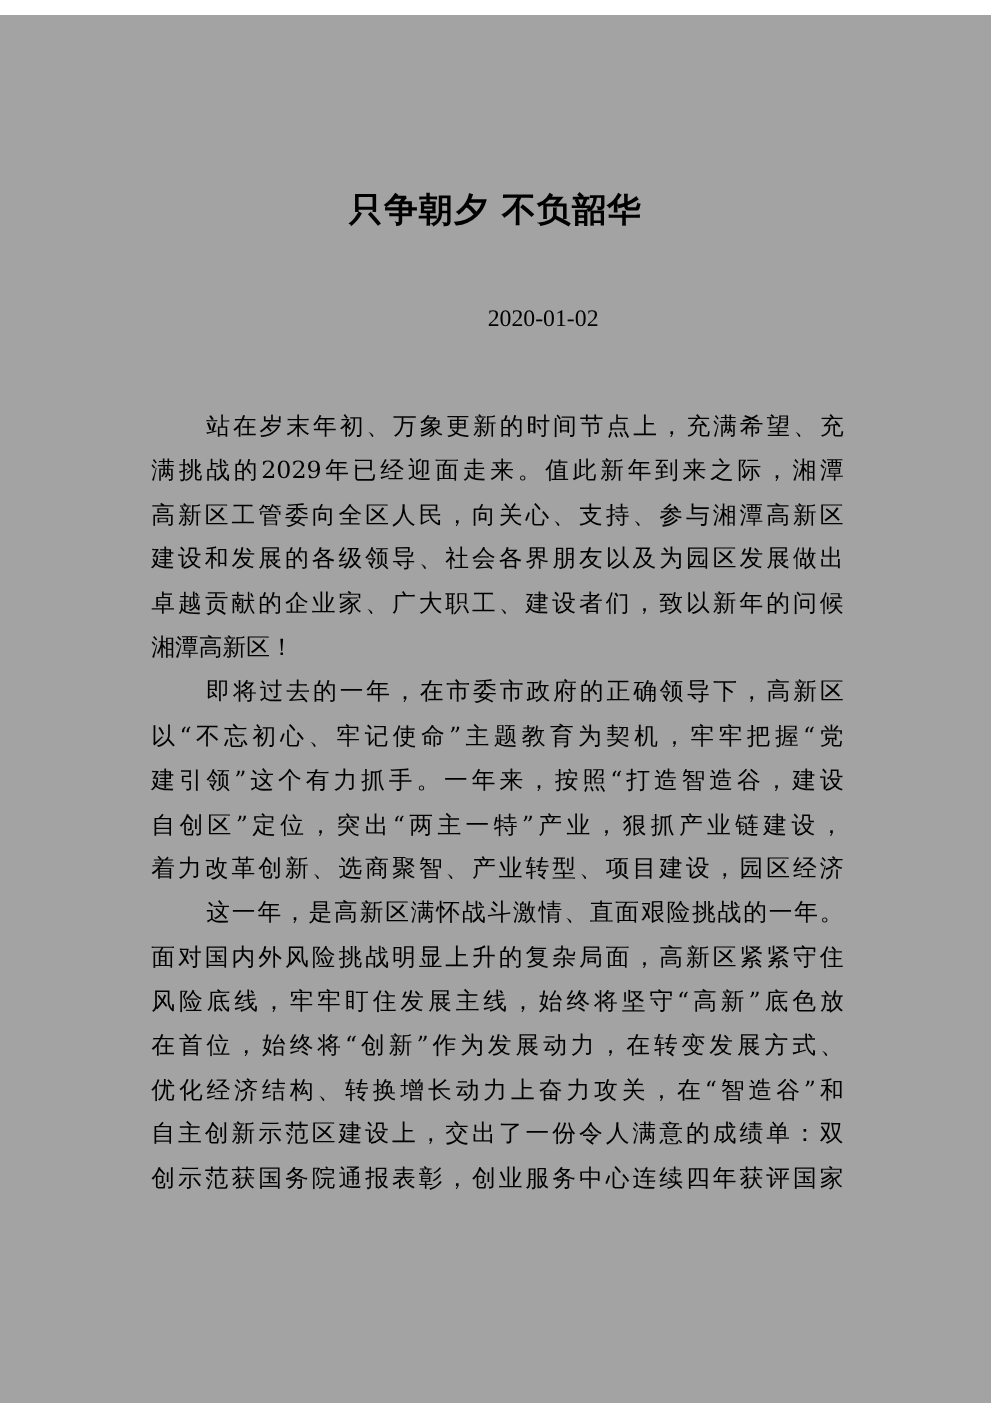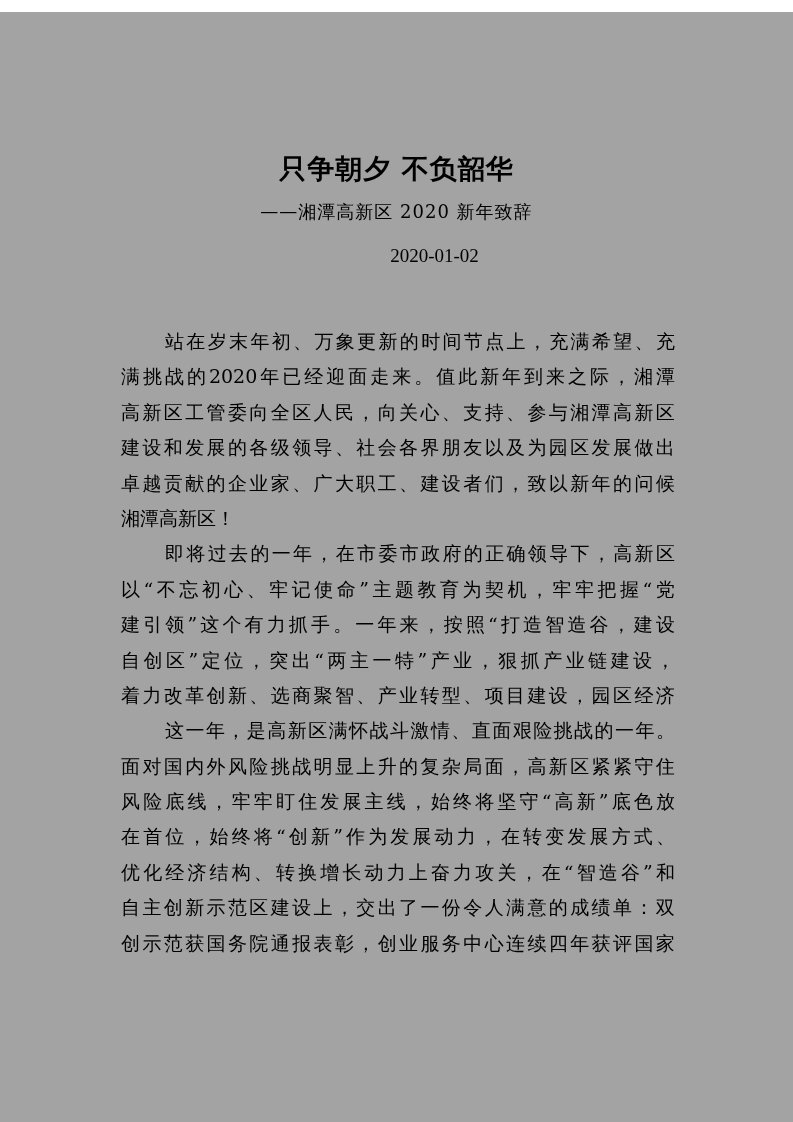--- a/index.html
+++ b/index.html
@@ -82,21 +82,20 @@
       display: flex;
       justify-content: space-between;
       width: 100%;
     }
   </style>
 </head>
 <body>
 
 <div class="page">
   <div class="title">只争朝夕  不负韶华</div>
-  <div class="subtitle">——湘潭高新区 2020 新年致辞</div>
   <div class="date">2020-01-02</div>
 
   <div class="body">
 
     <div>
       <span class="line indent">
           <span class="inner">
             <span>站</span>
             <span>在</span>
             <span>岁</span>
@@ -122,21 +121,21 @@
             <span>、</span>
             <span>充</span>
           </span>
         </span>
       <span class="line">
           <span class="inner">
             <span>满</span>
             <span>挑</span>
             <span>战</span>
             <span>的</span>
-            <span>2020</span>
+            <span>2029</span>
             <span>年</span>
             <span>已</span>
             <span>经</span>
             <span>迎</span>
             <span>面</span>
             <span>走</span>
             <span>来</span>
             <span>。</span>
             <span>值</span>
             <span>此</span>

